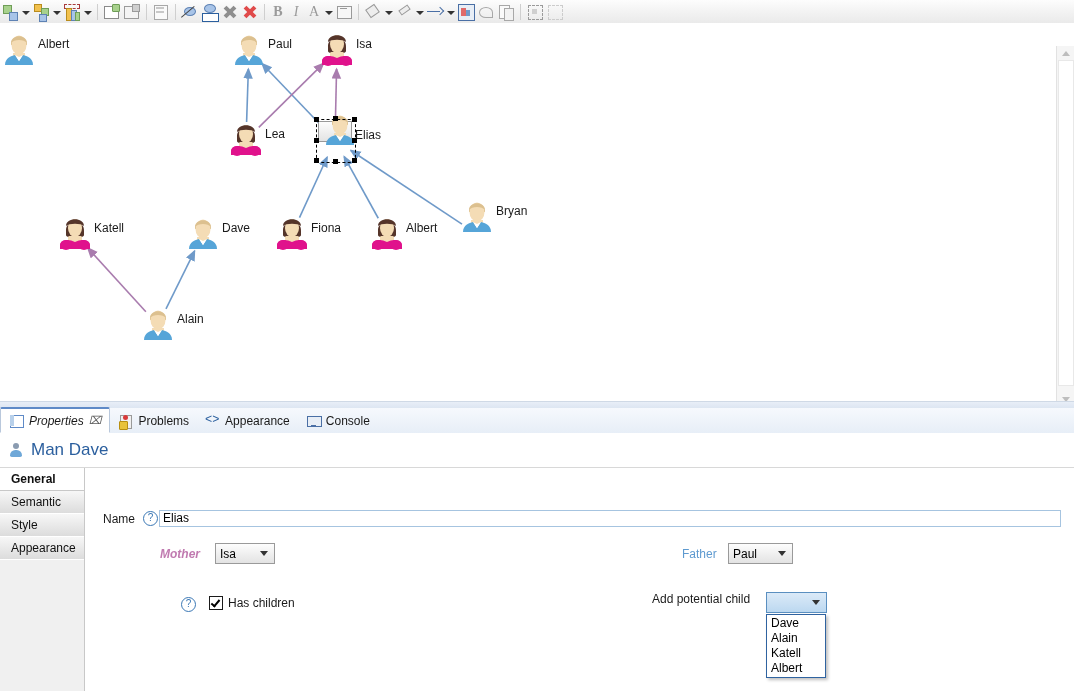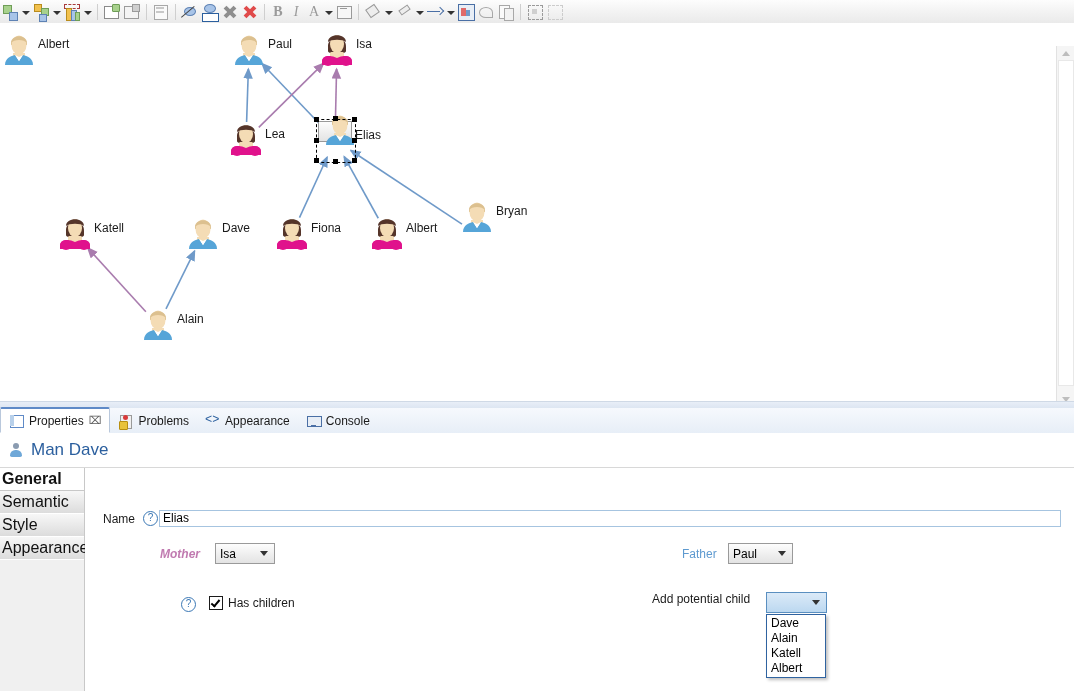--- a/index.html
+++ b/index.html
@@ -79,34 +79,34 @@
   .split{position:absolute;left:0;top:401px;width:1074px;height:6px;
          background:linear-gradient(to bottom,#e8eef7,#dde6f2);border-top:1px solid #cfd9e6;}
 
   
   .viewtabs{position:absolute;left:0;top:408px;width:1074px;height:25px;
     background:linear-gradient(to bottom,#f6f9fd,#e7eef7);
     border-bottom:1px solid #b9c8dc;display:flex;align-items:flex-end;}
   .vtab{display:flex;align-items:center;height:24px;padding:0 8px;gap:5px;
         font-size:12px;color:#1a1a1a;}
   .vtab.active{background:#fff;border:1px solid #b9c8dc;border-bottom:1px solid #fff;
-      border-top:2px solid #5f8ac7;height:23px;border-radius:2px 2px 0 0;}
+      border-top:2px solid #5f8ac7;height:23px;border-radius:2px 2px 0 0;font-style:italic;}
   .vtab .cls{font-size:11px;color:#5a5a5a;}
 
   
   .titlebar{position:absolute;left:0;top:433px;width:1074px;height:34px;background:#fff;
     display:flex;align-items:center;gap:7px;padding-left:8px;}
   .titlebar .t{font-size:17px;color:#2b5f9e;font-family:"Liberation Sans",sans-serif;}
 
   .hrline{position:absolute;left:0;top:467px;width:1074px;height:1px;background:#d8d8d8;}
 
   
   .props{position:absolute;left:0;top:468px;width:1074px;height:223px;background:#f3f3f3;}
   .ptabs{position:absolute;left:0;top:0;width:84px;height:223px;background:#f0f0f0;border-right:1px solid #c8c8c8;}
-  .ptab{height:22px;line-height:22px;padding-left:2px;font-size:16px;color:#111;
+  .ptab{height:22px;line-height:22px;padding-left:11px;font-size:12px;color:#111;
      background:linear-gradient(to bottom,#f7f7f7,#dcdcdc);border-bottom:1px solid #fff;}
   .ptab.active{background:#fff;font-weight:bold;border-bottom:1px solid #c8c8c8;}
 
   .pbody{position:absolute;left:85px;top:0;right:0;height:223px;background:#fff;}
   .section{position:absolute;left:11px;top:12px;right:0;height:20px;
     background:linear-gradient(to right,#dceaf7,#eef5fc 70%,#fafdff);
     border-top:1px solid #c4dbef;display:flex;align-items:center;gap:6px;padding-left:6px;}
   .section .caret{width:0;height:0;border-left:4px solid transparent;border-right:4px solid transparent;border-top:5px solid #2b5f9e;}
   .section .st{font-size:12px;font-weight:bold;color:#2b5f9e;}
 

